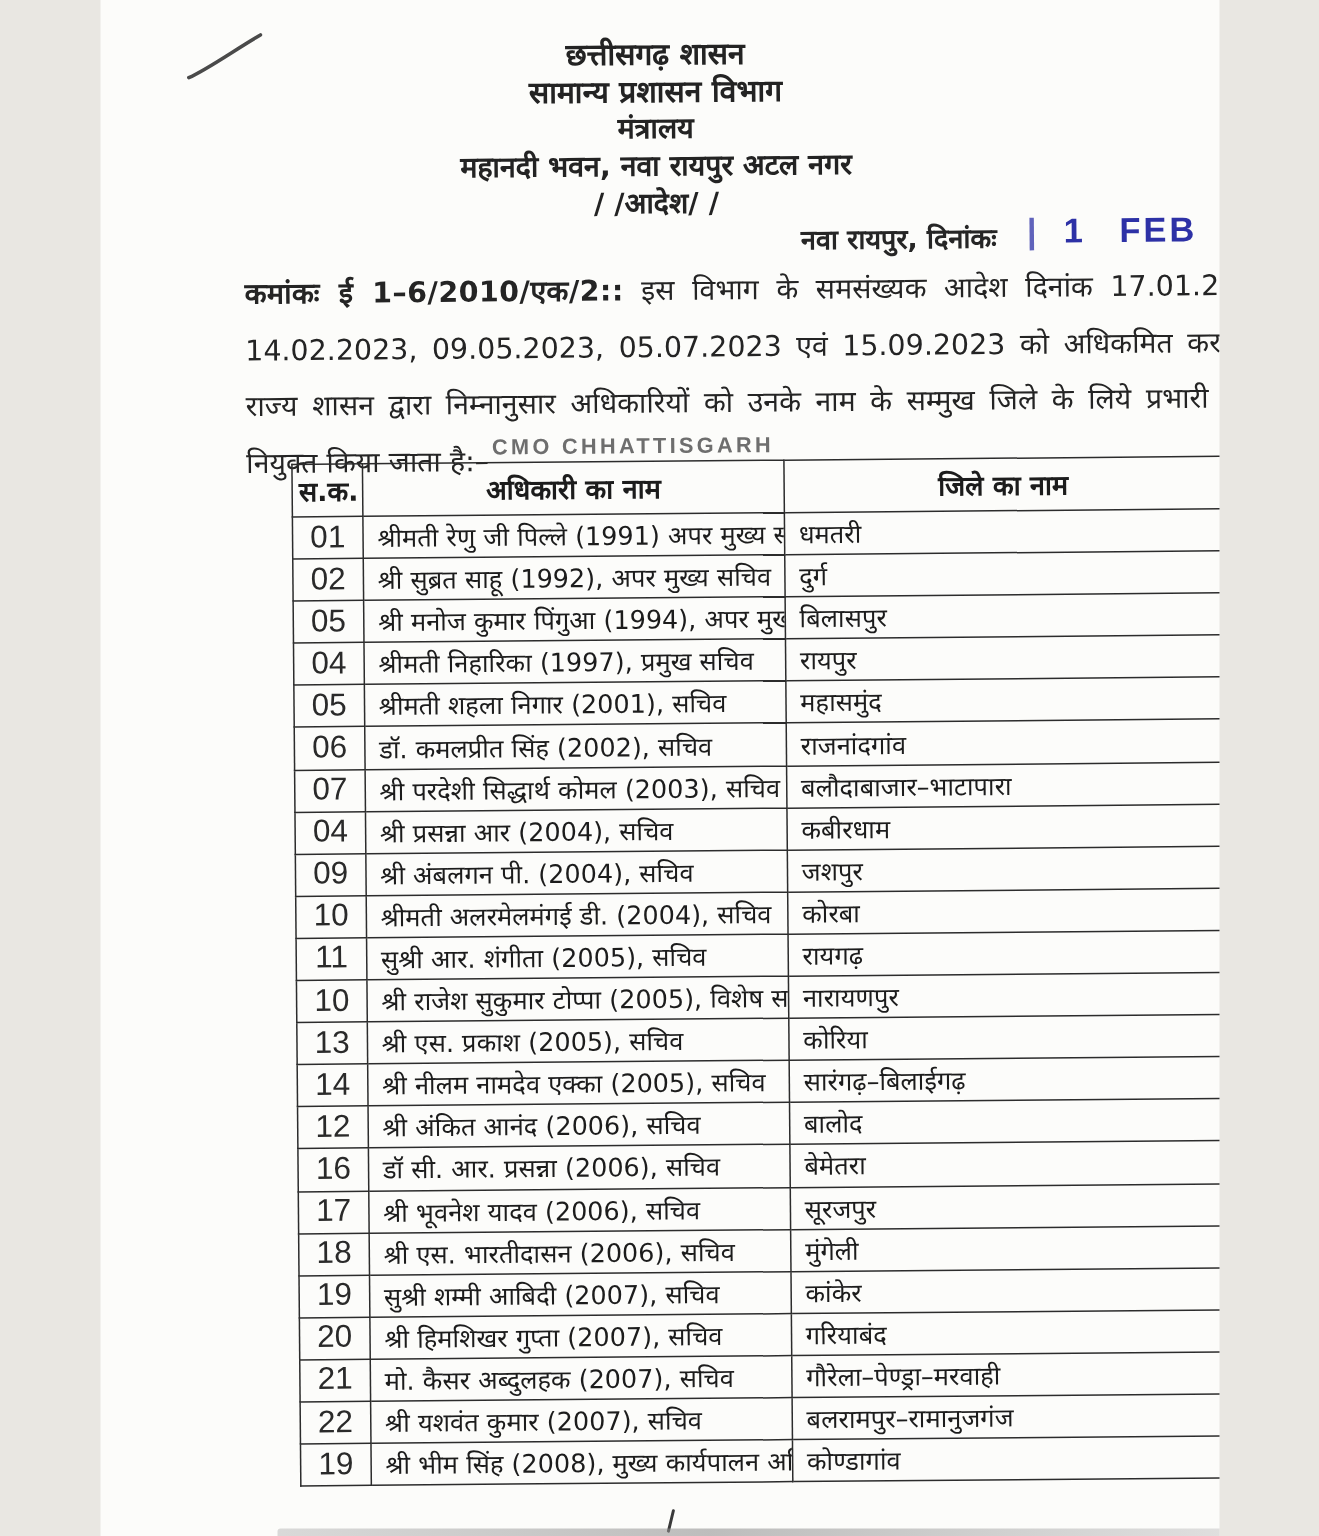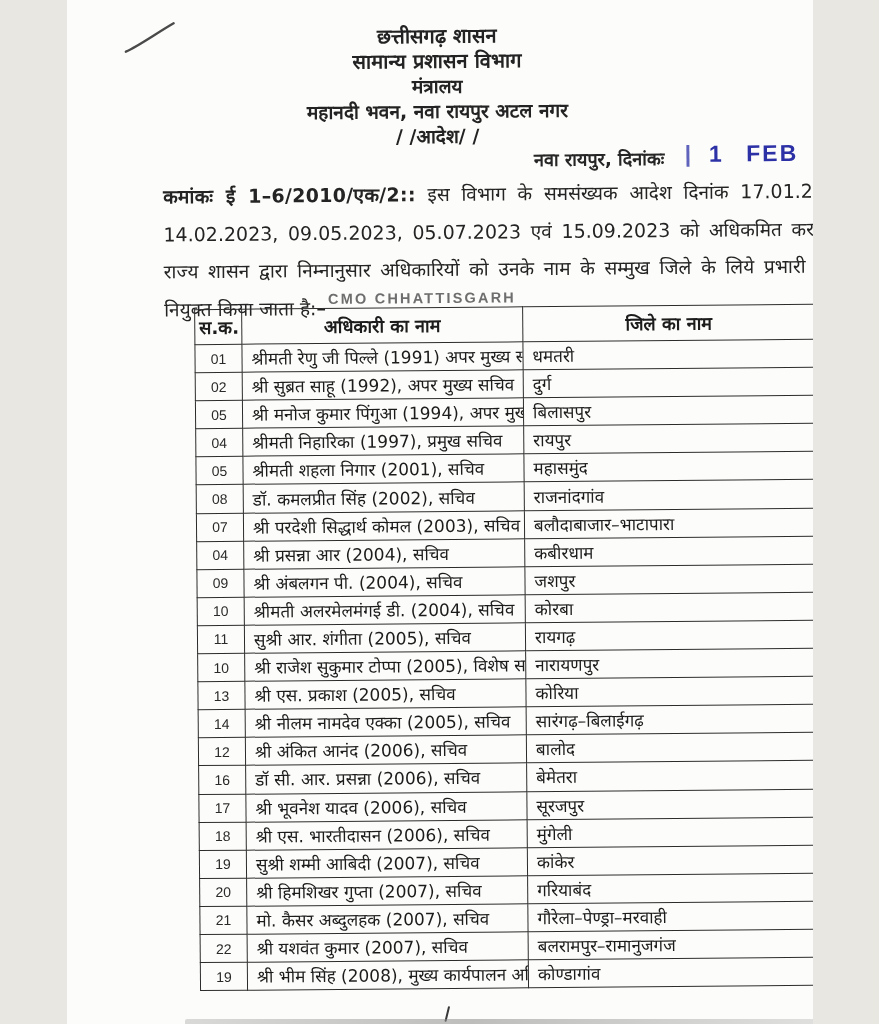--- a/index.html
+++ b/index.html
@@ -78,21 +78,21 @@
     height:34px;font-size:18px;font-weight:700;text-align:center;
     padding:0 4px;
   }
   .officers-table tbody td{height:27.1px;}
   .col-sno{width:47px;}
   .col-name{width:281px;}
   .col-district{width:292px;}
   td.cell-sno{
     text-align:center;
     font-family:"Liberation Sans",sans-serif;
-    font-size:14px;color:#2a2a2a;
+    font-size:21px;color:#2a2a2a;
   }
   td.cell-name{text-align:left;}
   td.cell-district{text-align:left;}
   
   .page-marker{
     position:absolute;top:980px;left:742px;
     font-size:16px;color:#2e2e2e;
     font-family:"Liberation Sans",sans-serif;
   }
   
@@ -170,21 +170,21 @@
             <td class="cell-sno">04</td>
             <td class="cell-name">श्रीमती निहारिका (1997), प्रमुख सचिव</td>
             <td class="cell-district">रायपुर</td>
           </tr>
           <tr>
             <td class="cell-sno">05</td>
             <td class="cell-name">श्रीमती शहला निगार (2001), सचिव</td>
             <td class="cell-district">महासमुंद</td>
           </tr>
           <tr>
-            <td class="cell-sno">08</td>
+            <td class="cell-sno">06</td>
             <td class="cell-name">डॉ. कमलप्रीत सिंह (2002), सचिव</td>
             <td class="cell-district">राजनांदगांव</td>
           </tr>
           <tr>
             <td class="cell-sno">07</td>
             <td class="cell-name">श्री परदेशी सिद्धार्थ कोमल (2003), सचिव</td>
             <td class="cell-district">बलौदाबाजार–भाटापारा</td>
           </tr>
           <tr>
             <td class="cell-sno">04</td>

